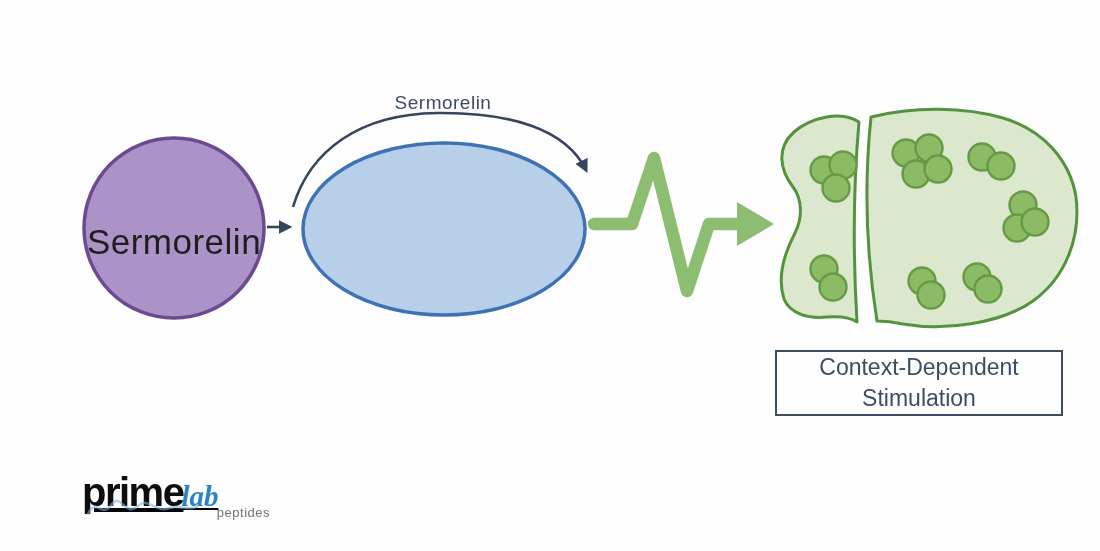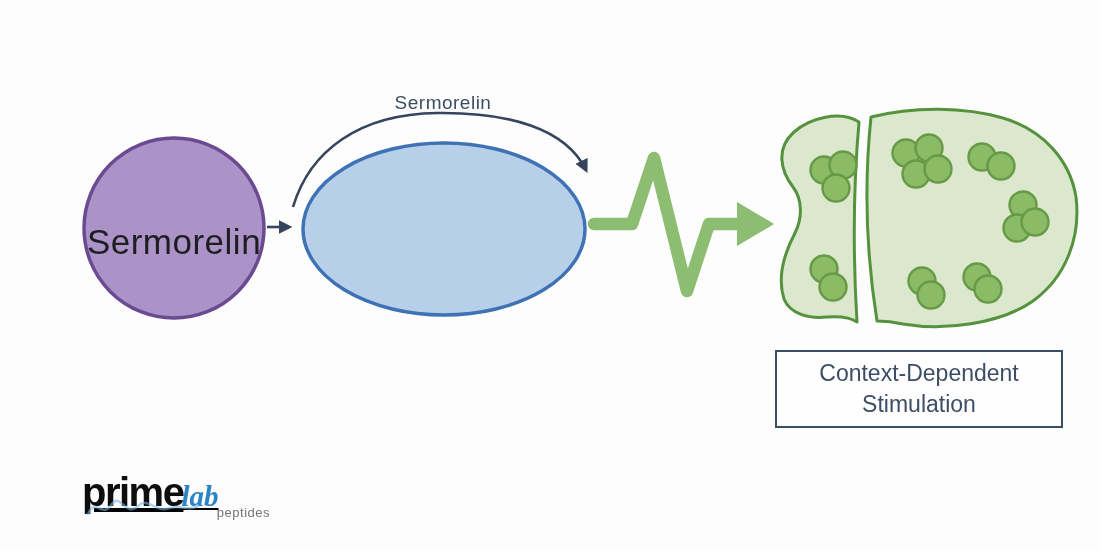--- a/index.html
+++ b/index.html
@@ -30,21 +30,21 @@
   .vesicle{fill:var(--vesicle-fill);stroke:var(--vesicle-stroke);stroke-width:2.4;}
   .flourish{fill:none;stroke:var(--logo-script);stroke-width:2.4;stroke-linecap:round;opacity:.6;}
 
   
   .label{position:absolute;text-align:center;color:var(--text-dark);}
   .sermorelin-label{left:84px;top:224px;width:180px;font-size:35px;line-height:36px;letter-spacing:.5px;}
   .receptors-label{left:324px;top:193px;width:240px;font-size:29px;line-height:36px;letter-spacing:.5px;}
   .interaction-label{left:363px;top:92px;width:160px;font-size:19px;color:var(--context-navy);letter-spacing:.5px;}
   .gh-release-label{left:823px;top:216px;width:180px;font-size:25px;line-height:30px;font-weight:bold;color:#111;}
 
-  .context-box{position:absolute;left:775px;top:350px;width:288px;height:78px;box-sizing:border-box;
+  .context-box{position:absolute;left:775px;top:350px;width:288px;height:66px;box-sizing:border-box;
     border:2.5px solid var(--context-navy);background:#fefefe;
     display:flex;align-items:center;justify-content:center;}
   .context-box span{display:block;width:220px;text-align:center;font-size:23px;line-height:31px;color:var(--context-navy);}
 
   
   .logo{position:absolute;left:82px;top:472px;width:190px;}
   .logo-row{display:flex;align-items:baseline;position:relative;text-decoration:underline;}
   .logo-prime{font-size:40px;font-weight:bold;letter-spacing:-1.5px;color:var(--logo-black);line-height:1;}
   .logo-lab{font-family:"Liberation Serif", serif;font-style:italic;font-weight:bold;font-size:29px;color:var(--logo-blue);line-height:1;margin-left:-2px;text-align:center;}
   .logo-tagline{display:block;text-align:right;font-size:13px;letter-spacing:.5px;color:#737373;margin-top:-7px;padding-right:2px;}

